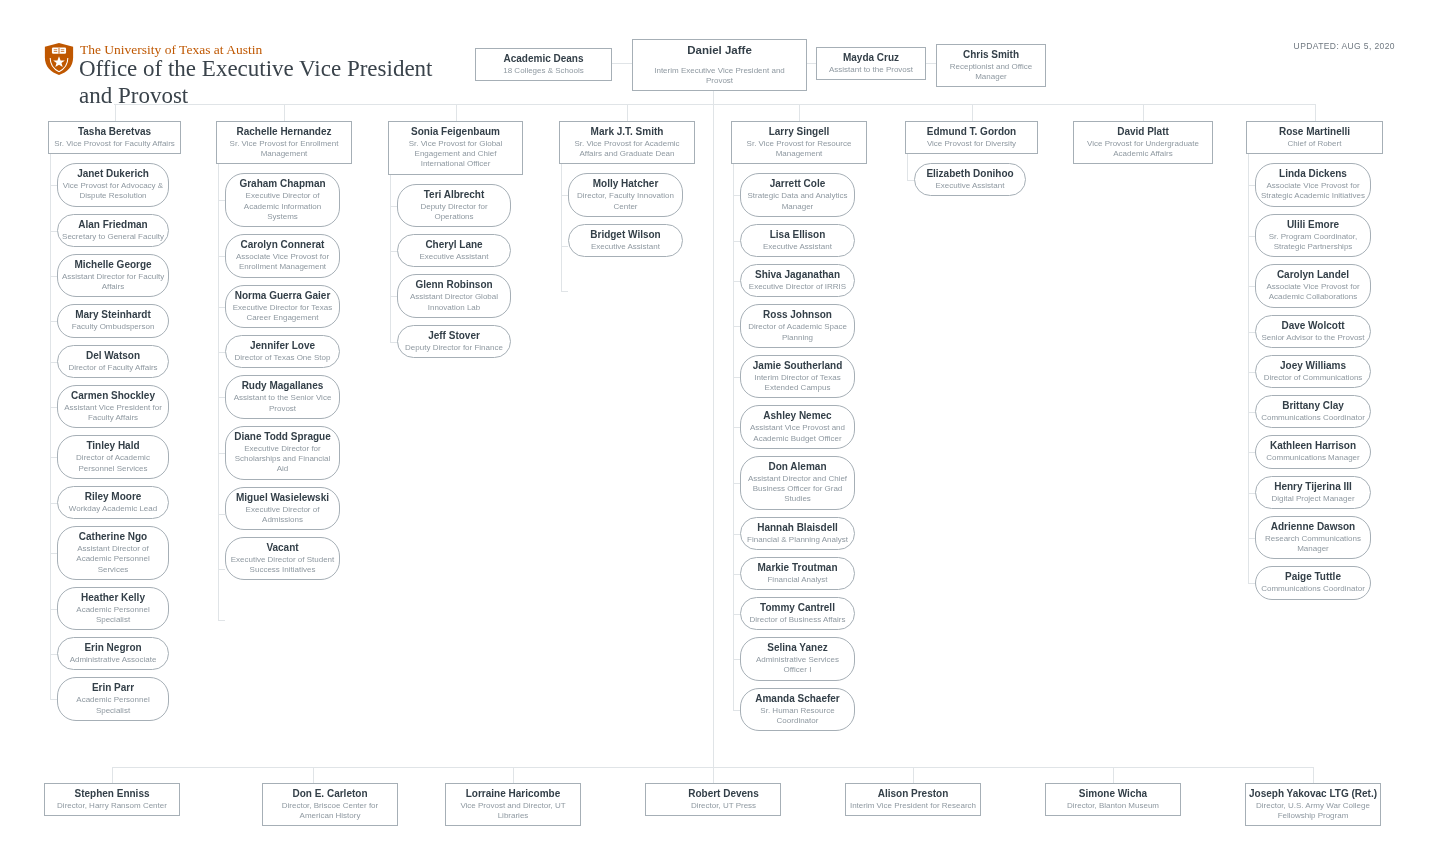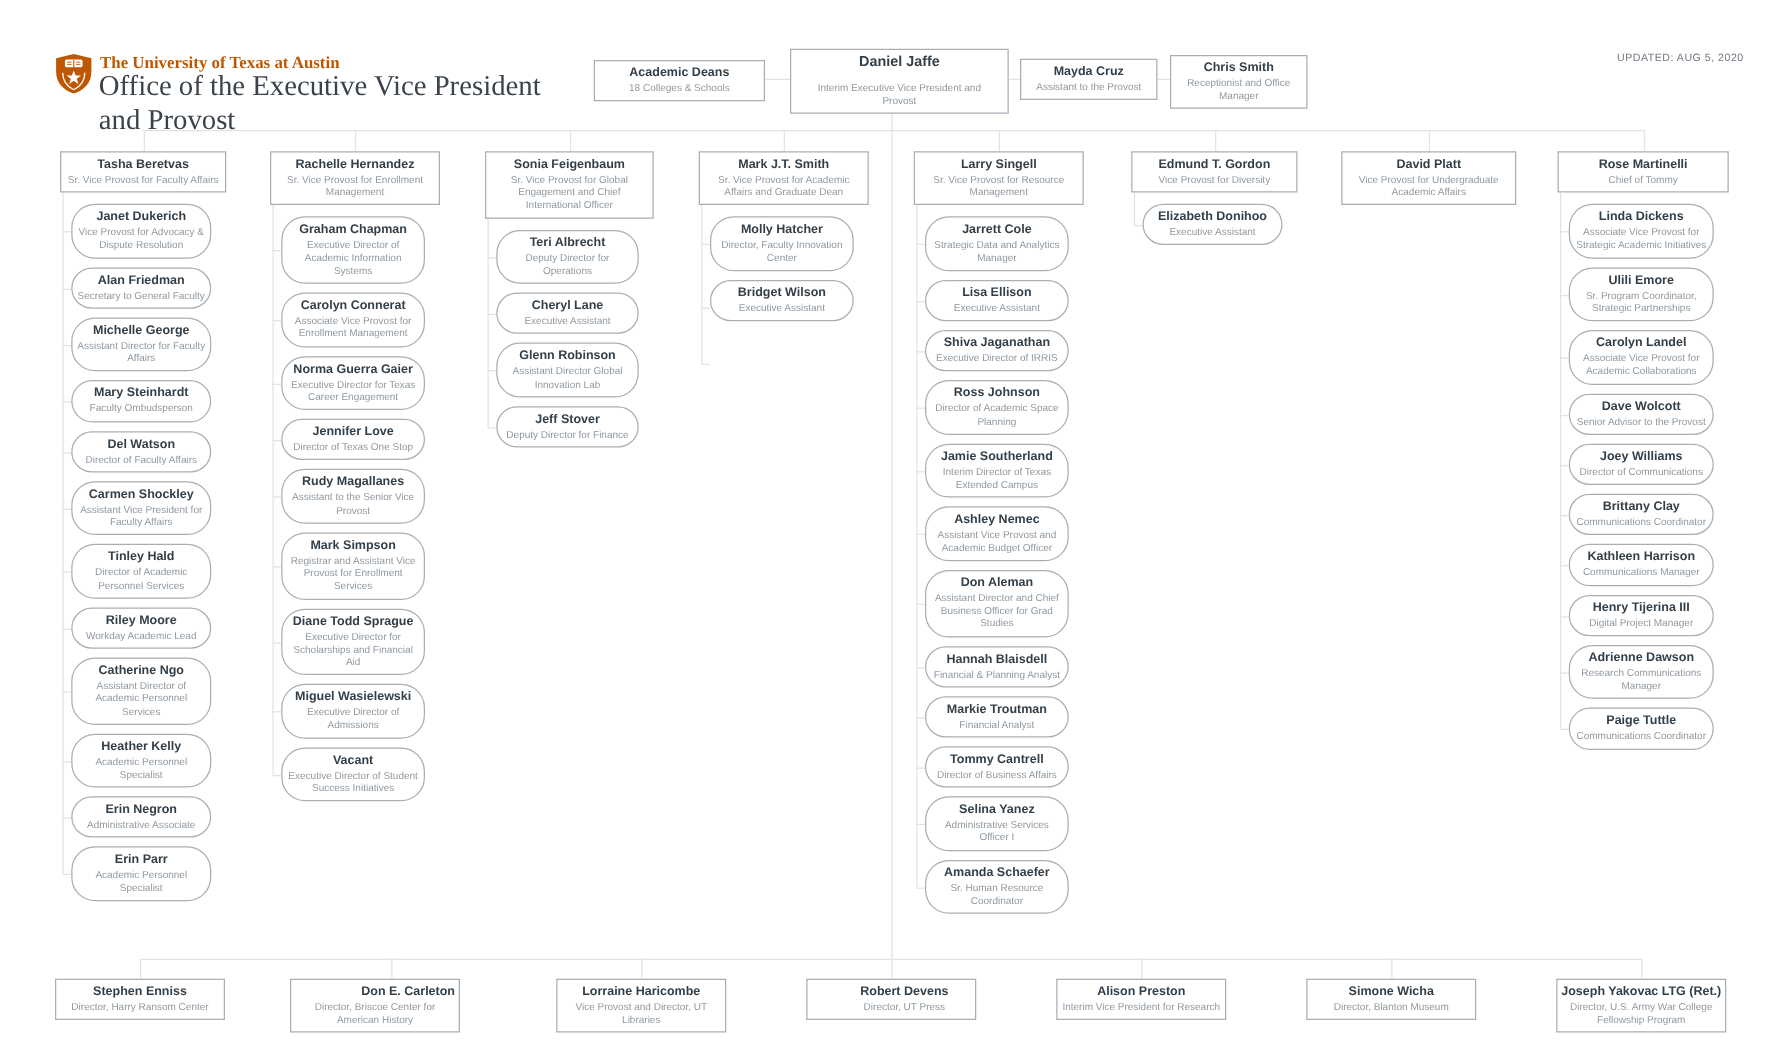--- a/index.html
+++ b/index.html
@@ -2,21 +2,21 @@
 <html><head>
 <meta charset="utf-8">
 <style>
   html,body{margin:0;padding:0;background:#ffffff;}
   .page{position:relative;width:1429px;height:843px;background:#ffffff;overflow:hidden;
         font-family:"Liberation Sans", sans-serif;}
   
   .brand{position:absolute;left:44px;top:40px;}
   .brand svg{position:absolute;left:0;top:2px;}
   .inst{position:absolute;left:36px;top:2px;font-family:"Liberation Serif", serif;
-        font-size:13.5px;font-weight:bold;color:#bf5700;white-space:nowrap;}
+        font-size:13.5px;font-weight:normal;color:#bf5700;white-space:nowrap;}
   .office{position:absolute;left:35px;top:16px;font-family:"Liberation Serif", serif;
         font-size:23px;color:#3a434b;line-height:1.16;white-space:nowrap;}
   .updated{position:absolute;right:34px;top:41px;font-size:8.5px;letter-spacing:.4px;
         color:#6f7880;}
   
   .obox{background:#ffffff;border:1px solid #a6afb6;box-sizing:border-box;text-align:center;
         padding:4px 3px;position:relative;z-index:2;display:flex;flex-direction:column;justify-content:center;}
   .nm{font-size:10px;font-weight:bold;color:#333f48;line-height:1.2;}
   .tt{font-size:8px;color:#8f99a1;line-height:1.28;margin-top:1px;}
   .topbox{position:absolute;}
@@ -184,24 +184,20 @@
         </div>
         <div class="obox child">
           <div class="nm">Jennifer Love</div>
           <div class="tt">Director of Texas One Stop</div>
         </div>
         <div class="obox child">
           <div class="nm">Rudy Magallanes</div>
           <div class="tt">Assistant to the Senior Vice Provost</div>
         </div>
         <div class="obox child">
-          <div class="nm">Mark Simpson</div>
-          <div class="tt">Registrar and Assistant Vice Provost for Enrollment Services</div>
-        </div>
-        <div class="obox child">
           <div class="nm">Diane Todd Sprague</div>
           <div class="tt">Executive Director for Scholarships and Financial Aid</div>
         </div>
         <div class="obox child">
           <div class="nm">Miguel Wasielewski</div>
           <div class="tt">Executive Director of Admissions</div>
         </div>
         <div class="obox child">
           <div class="nm">Vacant</div>
           <div class="tt">Executive Director of Student Success Initiatives</div>
@@ -343,21 +339,21 @@
       </div>
       <div class="col" style="left: 1073px; width: 140px;">
         <div class="obox head">
           <div class="nm">David Platt</div>
           <div class="tt">Vice Provost for Undergraduate Academic Affairs</div>
         </div>
       </div>
       <div class="col" style="left: 1246px; width: 137px;">
         <div class="obox head">
           <div class="nm">Rose Martinelli</div>
-          <div class="tt">Chief of Tommy</div>
+          <div class="tt">Chief of Robert</div>
         </div>
         <div class="obox child">
           <div class="nm">Linda Dickens</div>
           <div class="tt">Associate Vice Provost for Strategic Academic Initiatives</div>
         </div>
         <div class="obox child">
           <div class="nm">Ulili Emore</div>
           <div class="tt">Sr. Program Coordinator, Strategic Partnerships</div>
         </div>
         <div class="obox child">
@@ -403,21 +399,21 @@
         <div class="stub" style="left: 2px; top: 371.5px; width: 7px; height: 1px;"></div>
         <div class="stub" style="left: 2px; top: 416.5px; width: 7px; height: 1px;"></div>
         <div class="stub" style="left: 2px; top: 461.5px; width: 7px; height: 1px;"></div>
       </div>
     </div>
   <div id="bottom">
       <div class="obox bbox" style="left: 44px;">
         <div class="nm">Stephen Enniss</div>
         <div class="tt">Director, Harry Ransom Center</div>
       </div>
-      <div class="obox bbox" style="left: 232px; align-items: flex-end;">
+      <div class="obox bbox" style="left: 262px;">
         <div class="nm">Don E. Carleton</div>
         <div class="tt">Director, Briscoe Center for American History</div>
       </div>
       <div class="obox bbox" style="left: 445px;">
         <div class="nm">Lorraine Haricombe</div>
         <div class="tt">Vice Provost and Director, UT Libraries</div>
       </div>
       <div class="obox bbox" style="left: 645px; padding-left: 24px;">
         <div class="nm">Robert Devens</div>
         <div class="tt">Director, UT Press</div>

